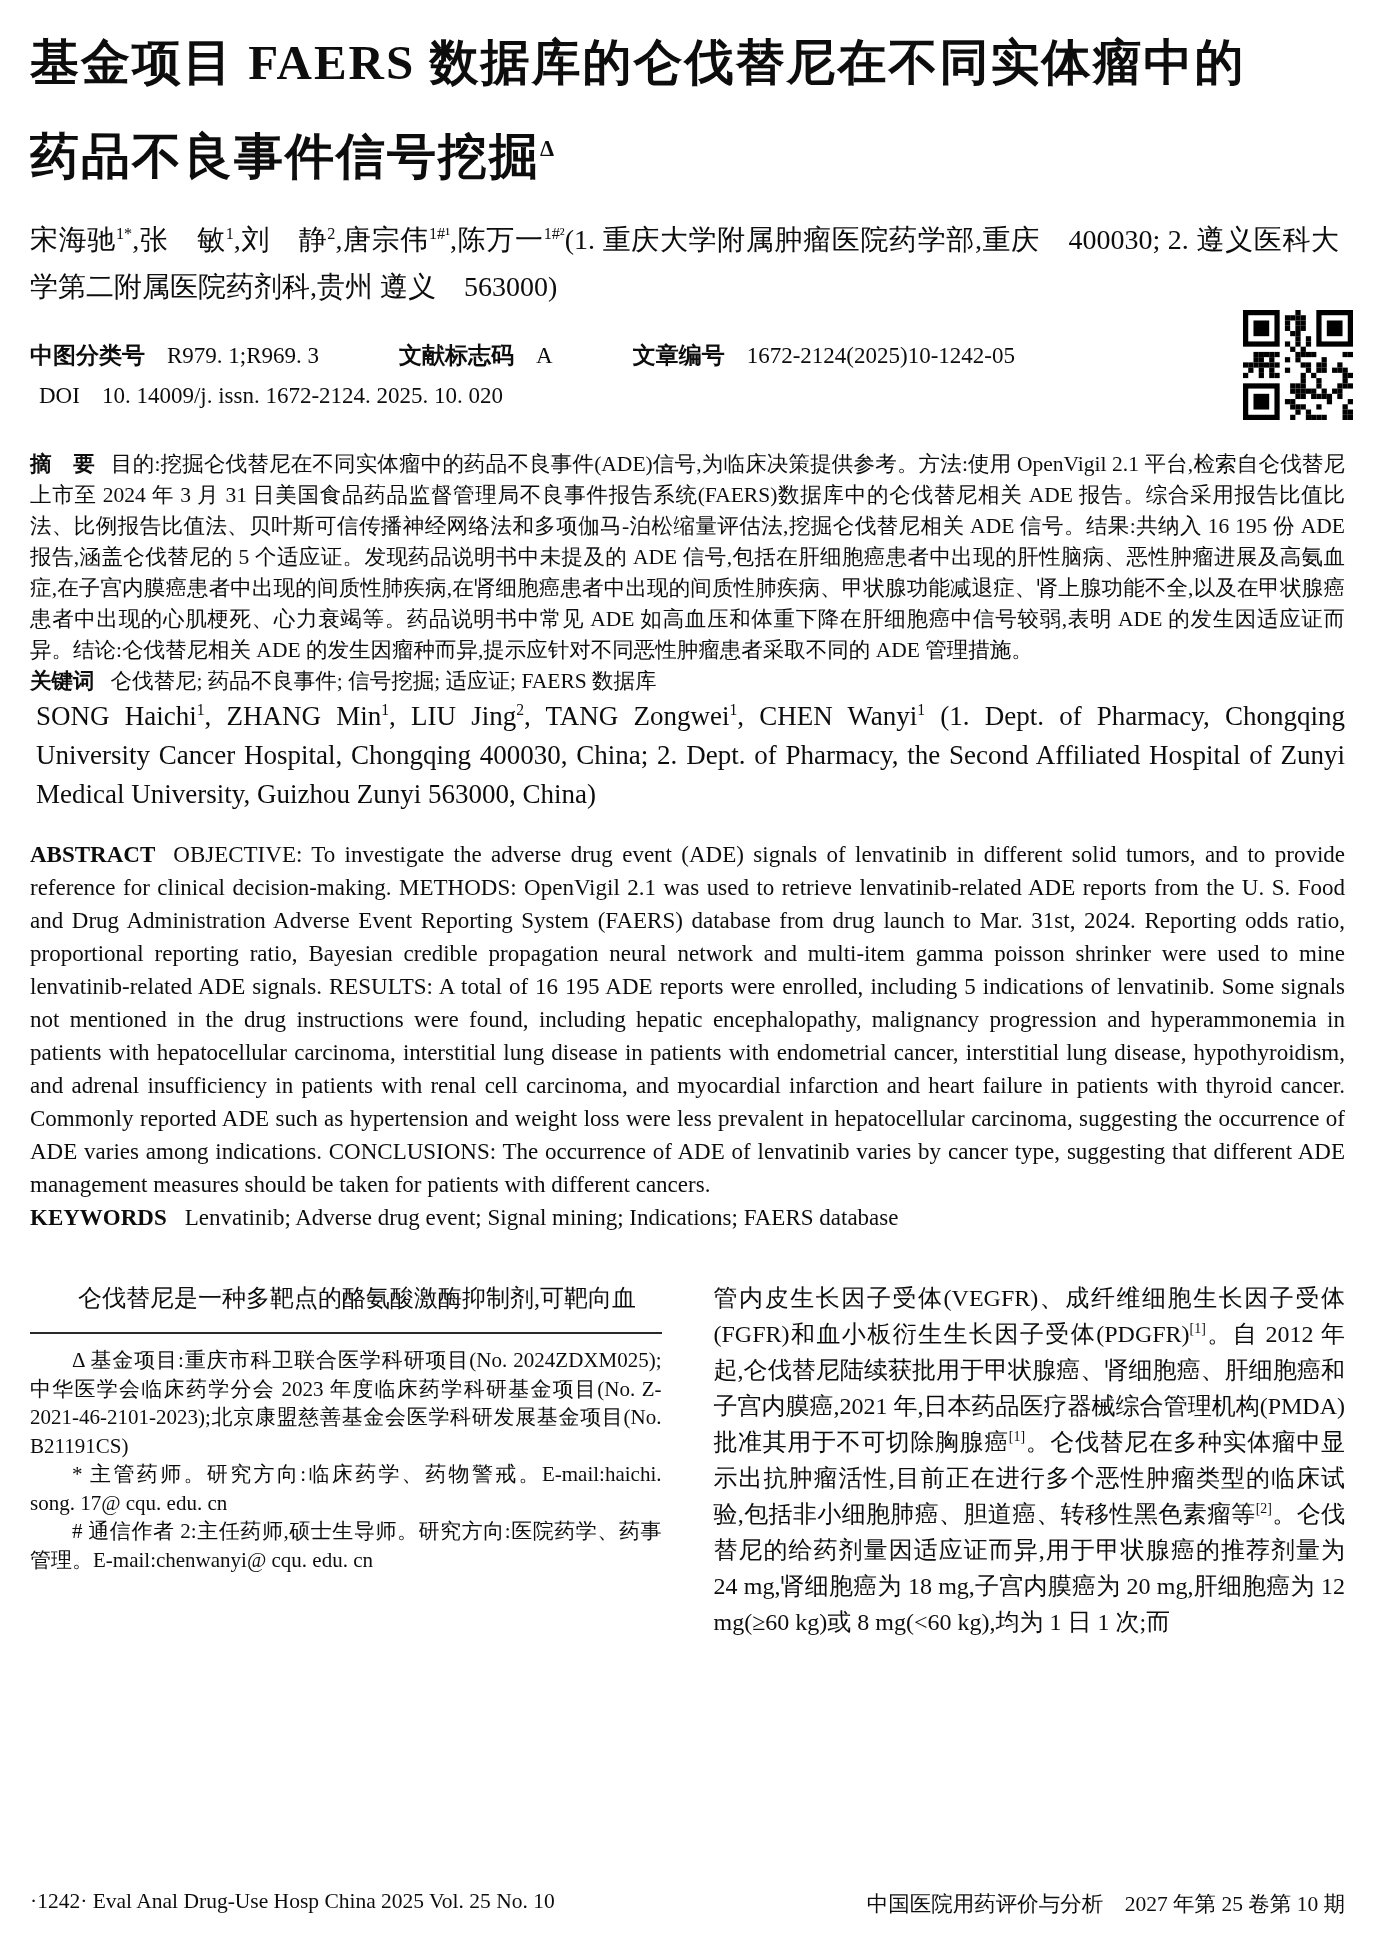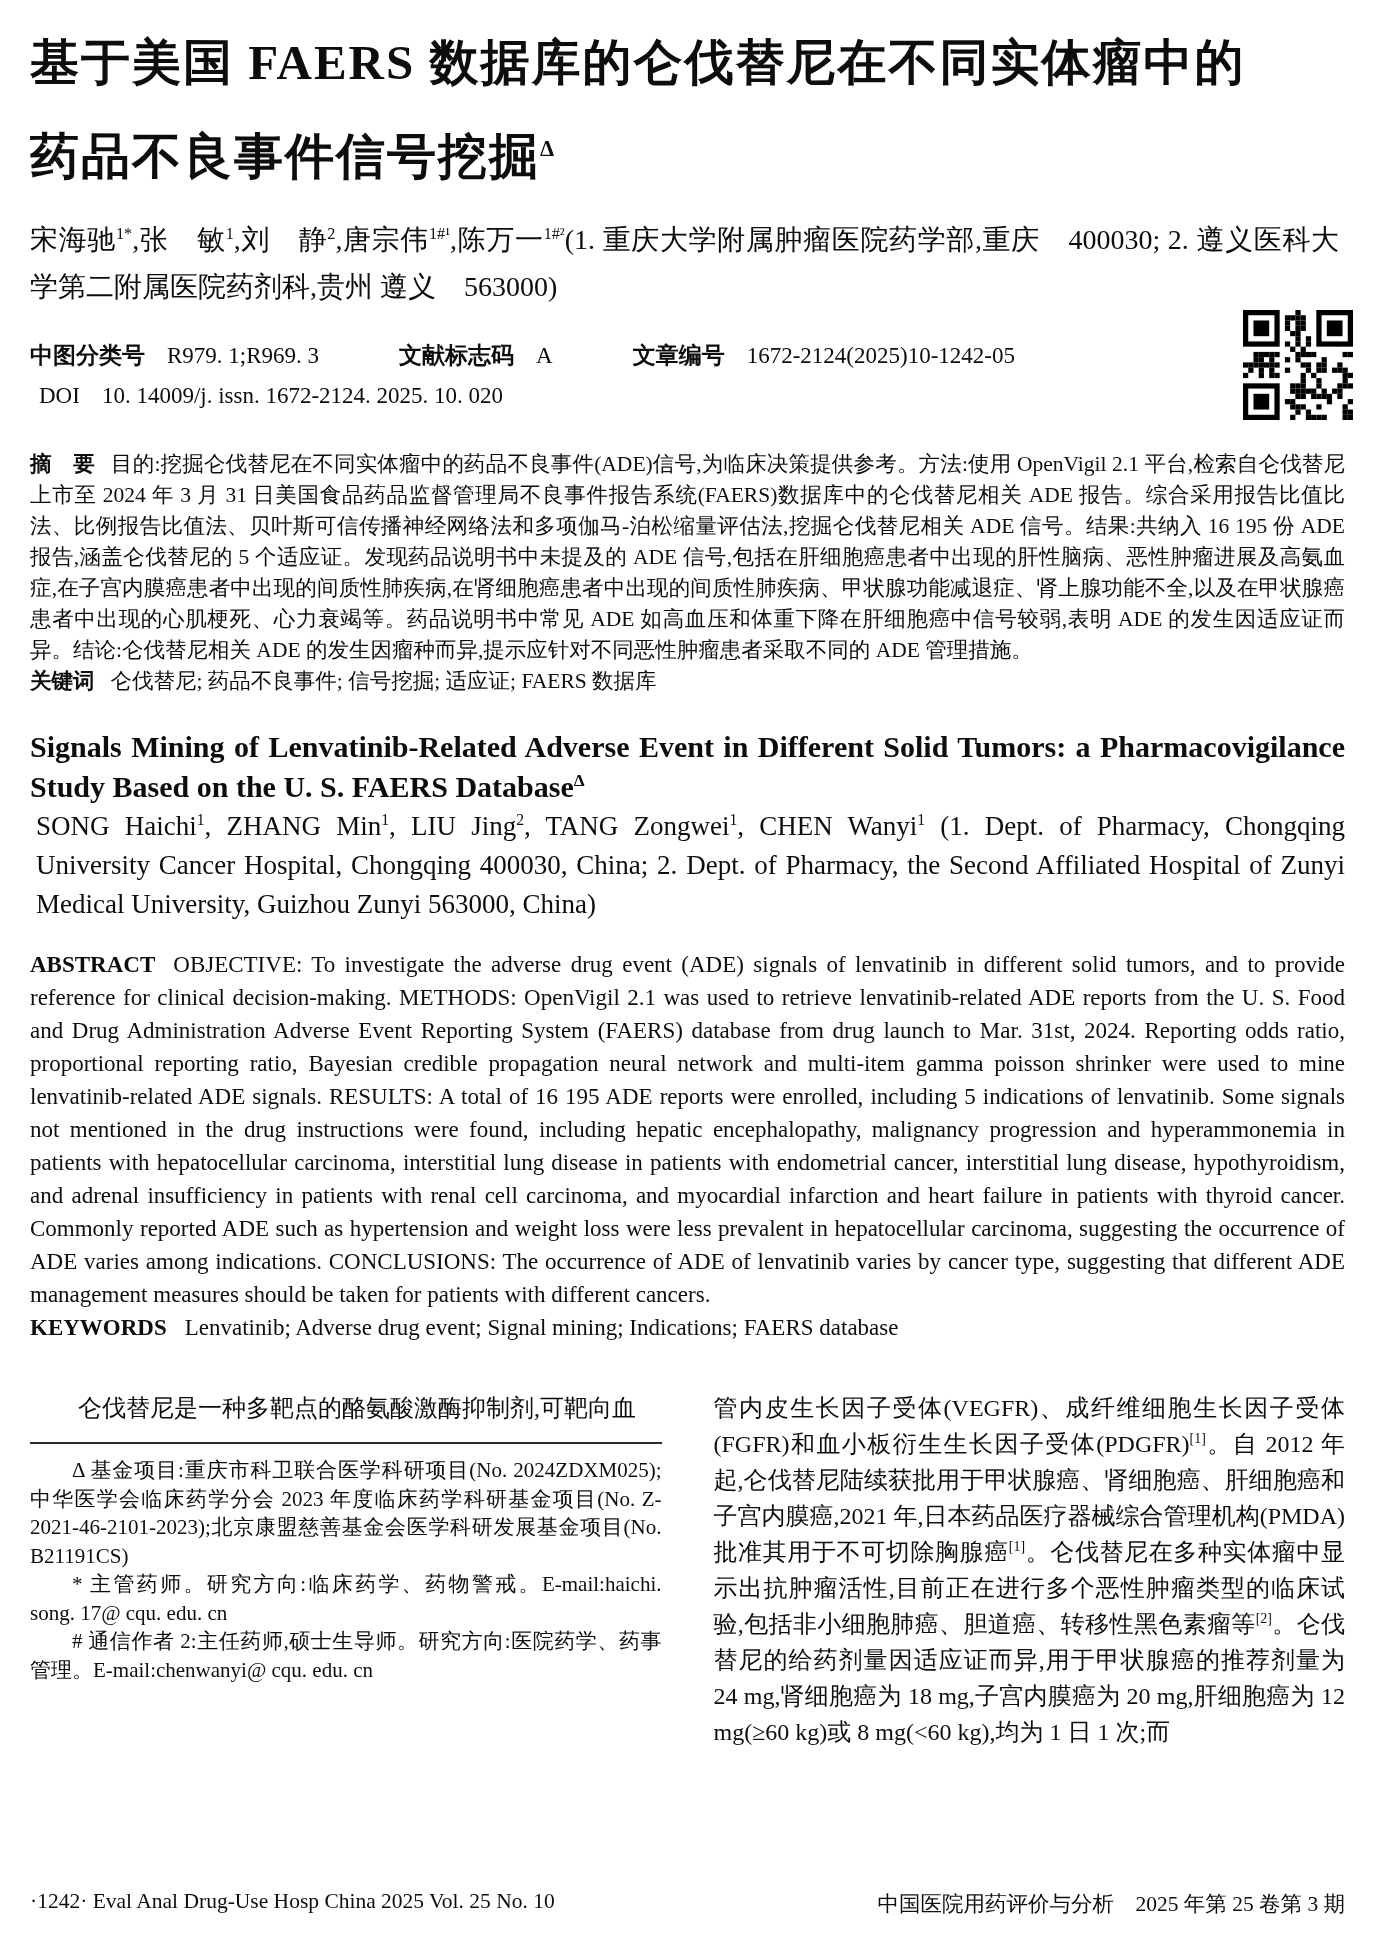--- a/index.html
+++ b/index.html
@@ -71,21 +71,21 @@
     position:absolute; left:30px; right:30px; bottom:22px;
     display:flex; justify-content:space-between;
     font-size:21.5px;
   }
 </style>
 </head>
 <body>
 
 <div class="page">
 
-  <h1 class="title-cn"><span>基于美国 FAERS 数据库的仑伐替尼在不同实体瘤中的</span><br><span>药品不良事件信号挖掘</span><sup>Δ</sup></h1>
+  <h1 class="title-cn"><span>基金项目 FAERS 数据库的仑伐替尼在不同实体瘤中的</span><br><span>药品不良事件信号挖掘</span><sup>Δ</sup></h1>
 
   <p class="authors-cn">宋海驰<sup>1*</sup>,张　敏<sup>1</sup>,刘　静<sup>2</sup>,唐宗伟<sup>1#¹</sup>,陈万一<sup>1#²</sup>(1. 重庆大学附属肿瘤医院药学部,重庆　400030; 2. 遵义医科大学第二附属医院药剂科,贵州 遵义　563000)</p>
 
   <div class="qr">
     <svg viewBox="0 0 105 105" xmlns="http://www.w3.org/2000/svg">
       <rect width="105" height="105" fill="#ffffff"></rect>
       <g fill="#000000">
         <rect x="0" y="0" width="35" height="35"></rect>
         <rect x="5" y="5" width="25" height="25" fill="#ffffff"></rect>
         <rect x="10" y="10" width="15" height="15"></rect>
@@ -218,21 +218,20 @@
   </p>
 
   <p class="doi-line">
     <span class="doi-label">DOI</span><span>10. 14009/j. issn. 1672-2124. 2025. 10. 020</span>
   </p>
 
   <p class="abs-cn"><span class="cn-label">摘　要</span><span>目的:挖掘仑伐替尼在不同实体瘤中的药品不良事件(ADE)信号,为临床决策提供参考。方法:使用 OpenVigil 2.1 平台,检索自仑伐替尼上市至 2024 年 3 月 31 日美国食品药品监督管理局不良事件报告系统(FAERS)数据库中的仑伐替尼相关 ADE 报告。综合采用报告比值比法、比例报告比值法、贝叶斯可信传播神经网络法和多项伽马-泊松缩量评估法,挖掘仑伐替尼相关 ADE 信号。结果:共纳入 16 195 份 ADE 报告,涵盖仑伐替尼的 5 个适应证。发现药品说明书中未提及的 ADE 信号,包括在肝细胞癌患者中出现的肝性脑病、恶性肿瘤进展及高氨血症,在子宫内膜癌患者中出现的间质性肺疾病,在肾细胞癌患者中出现的间质性肺疾病、甲状腺功能减退症、肾上腺功能不全,以及在甲状腺癌患者中出现的心肌梗死、心力衰竭等。药品说明书中常见 ADE 如高血压和体重下降在肝细胞癌中信号较弱,表明 ADE 的发生因适应证而异。结论:仑伐替尼相关 ADE 的发生因瘤种而异,提示应针对不同恶性肿瘤患者采取不同的 ADE 管理措施。</span></p>
 
   <p class="kw-cn"><span class="cn-label">关键词</span><span>仑伐替尼; 药品不良事件; 信号挖掘; 适应证; FAERS 数据库</span></p>
 
-  <h2 class="title-en"><span>Signals Mining of Lenvatinib-Related Adverse Event in Different Solid Tumors: a Pharmacovigilance Study Based on the U. S. FAERS Database</span><sup>Δ</sup></h2>
 
   <p class="authors-en">SONG Haichi<sup>1</sup>, ZHANG Min<sup>1</sup>, LIU Jing<sup>2</sup>, TANG Zongwei<sup>1</sup>, CHEN Wanyi<sup>1</sup> (1. Dept. of Pharmacy, Chongqing University Cancer Hospital, Chongqing 400030, China; 2. Dept. of Pharmacy, the Second Affiliated Hospital of Zunyi Medical University, Guizhou Zunyi 563000, China)</p>
 
   <p class="abs-en"><span class="en-label">ABSTRACT</span><span>OBJECTIVE: To investigate the adverse drug event (ADE) signals of lenvatinib in different solid tumors, and to provide reference for clinical decision-making. METHODS: OpenVigil 2.1 was used to retrieve lenvatinib-related ADE reports from the U. S. Food and Drug Administration Adverse Event Reporting System (FAERS) database from drug launch to Mar. 31st, 2024. Reporting odds ratio, proportional reporting ratio, Bayesian credible propagation neural network and multi-item gamma poisson shrinker were used to mine lenvatinib-related ADE signals. RESULTS: A total of 16 195 ADE reports were enrolled, including 5 indications of lenvatinib. Some signals not mentioned in the drug instructions were found, including hepatic encephalopathy, malignancy progression and hyperammonemia in patients with hepatocellular carcinoma, interstitial lung disease in patients with endometrial cancer, interstitial lung disease, hypothyroidism, and adrenal insufficiency in patients with renal cell carcinoma, and myocardial infarction and heart failure in patients with thyroid cancer. Commonly reported ADE such as hypertension and weight loss were less prevalent in hepatocellular carcinoma, suggesting the occurrence of ADE varies among indications. CONCLUSIONS: The occurrence of ADE of lenvatinib varies by cancer type, suggesting that different ADE management measures should be taken for patients with different cancers.</span></p>
 
   <p class="kw-en"><span class="en-label">KEYWORDS</span><span>Lenvatinib; Adverse drug event; Signal mining; Indications; FAERS database</span></p>
 
   <div class="columns">
     <div class="col">
       <p class="body-cn indent">仑伐替尼是一种多靶点的酪氨酸激酶抑制剂,可靶向血</p>
@@ -243,16 +242,16 @@
         <p># 通信作者 2:主任药师,硕士生导师。研究方向:医院药学、药事管理。E-mail:chenwanyi@ cqu. edu. cn</p>
       </div>
     </div>
     <div class="col">
       <p class="body-cn">管内皮生长因子受体(VEGFR)、成纤维细胞生长因子受体(FGFR)和血小板衍生生长因子受体(PDGFR)<sup>[1]</sup>。自 2012 年起,仑伐替尼陆续获批用于甲状腺癌、肾细胞癌、肝细胞癌和子宫内膜癌,2021 年,日本药品医疗器械综合管理机构(PMDA)批准其用于不可切除胸腺癌<sup>[1]</sup>。仑伐替尼在多种实体瘤中显示出抗肿瘤活性,目前正在进行多个恶性肿瘤类型的临床试验,包括非小细胞肺癌、胆道癌、转移性黑色素瘤等<sup>[2]</sup>。仑伐替尼的给药剂量因适应证而异,用于甲状腺癌的推荐剂量为 24 mg,肾细胞癌为 18 mg,子宫内膜癌为 20 mg,肝细胞癌为 12 mg(≥60 kg)或 8 mg(&lt;60 kg),均为 1 日 1 次;而</p>
     </div>
   </div>
 
   <div class="footer">
     <span>·1242·  Eval Anal Drug-Use Hosp China 2025 Vol. 25 No. 10</span>
-    <span>中国医院用药评价与分析　2025 年第 25 卷第 3 期</span>
+    <span>中国医院用药评价与分析　2027 年第 25 卷第 10 期</span>
   </div>
 
 </div>
 
 </body></html>

